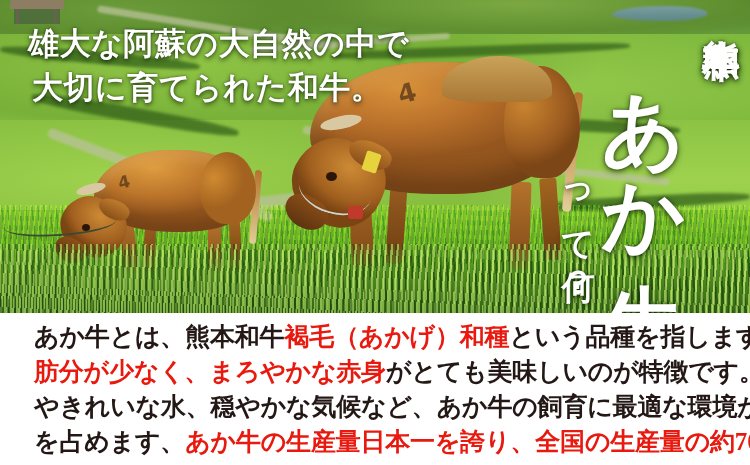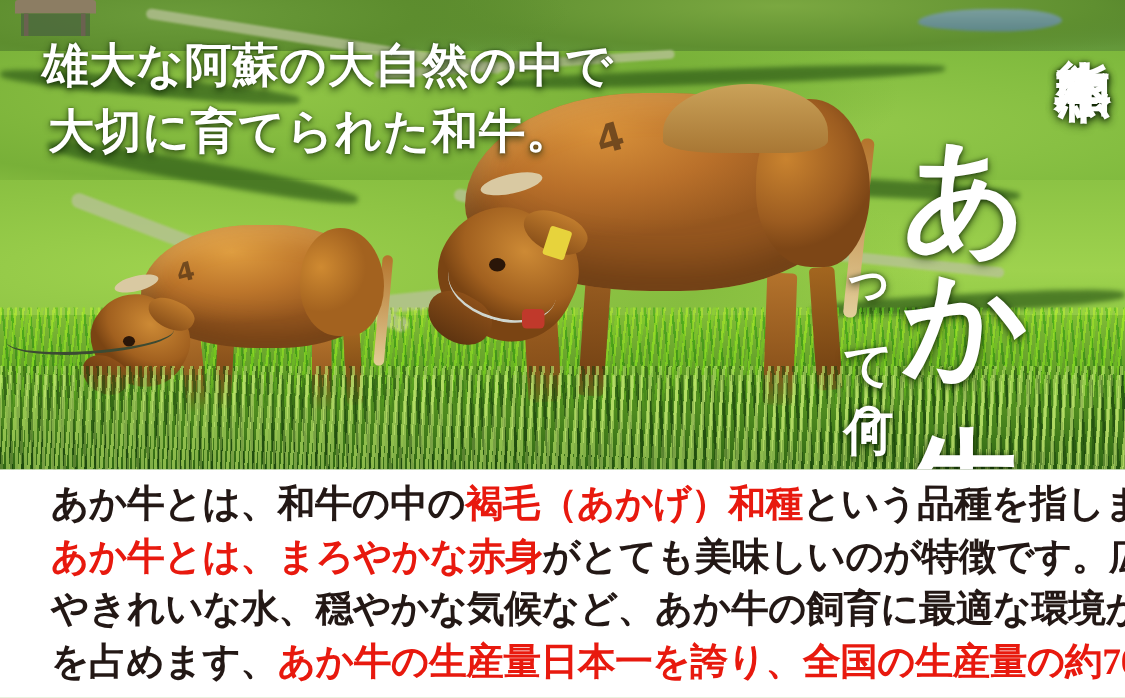--- a/index.html
+++ b/index.html
@@ -290,20 +290,20 @@
       <span class="l l2">大切に育てられた和牛。</span>
     </div>
 
     <div class="vtext" id="v-kumamoto">熊本和牛</div>
     <div class="vtext" id="v-akaushi">あか牛</div>
     <div class="vtext" id="v-tte">って何？</div>
   </div>
 
   <div class="copy">
     <div class="lines" id="copy-lines">
-      <div><span class="blk">あか牛とは、和牛の中の</span><span class="red">褐毛（あかげ）和種</span><span class="blk">という品種を指します。</span></div>
-      <div><span class="red">あか牛とは、まろやかな赤身</span><span class="blk">がとても美味しいのが特徴です。広大な草原</span></div>
+      <div><span class="blk">あか牛とは、熊本和牛</span><span class="red">褐毛（あかげ）和種</span><span class="blk">という品種を指します。</span></div>
+      <div><span class="red">肪分が少なく、まろやかな赤身</span><span class="blk">がとても美味しいのが特徴です。広大な草原</span></div>
       <div><span class="blk">やきれいな水、穏やかな気候など、あか牛の飼育に最適な環境が揃っている</span></div>
       <div><span class="blk">を占めます、</span><span class="red">あか牛の生産量日本一を誇り、全国の生産量の約70%を占めます。</span></div>
     </div>
   </div>
 
 </div>
 
 </body></html>

